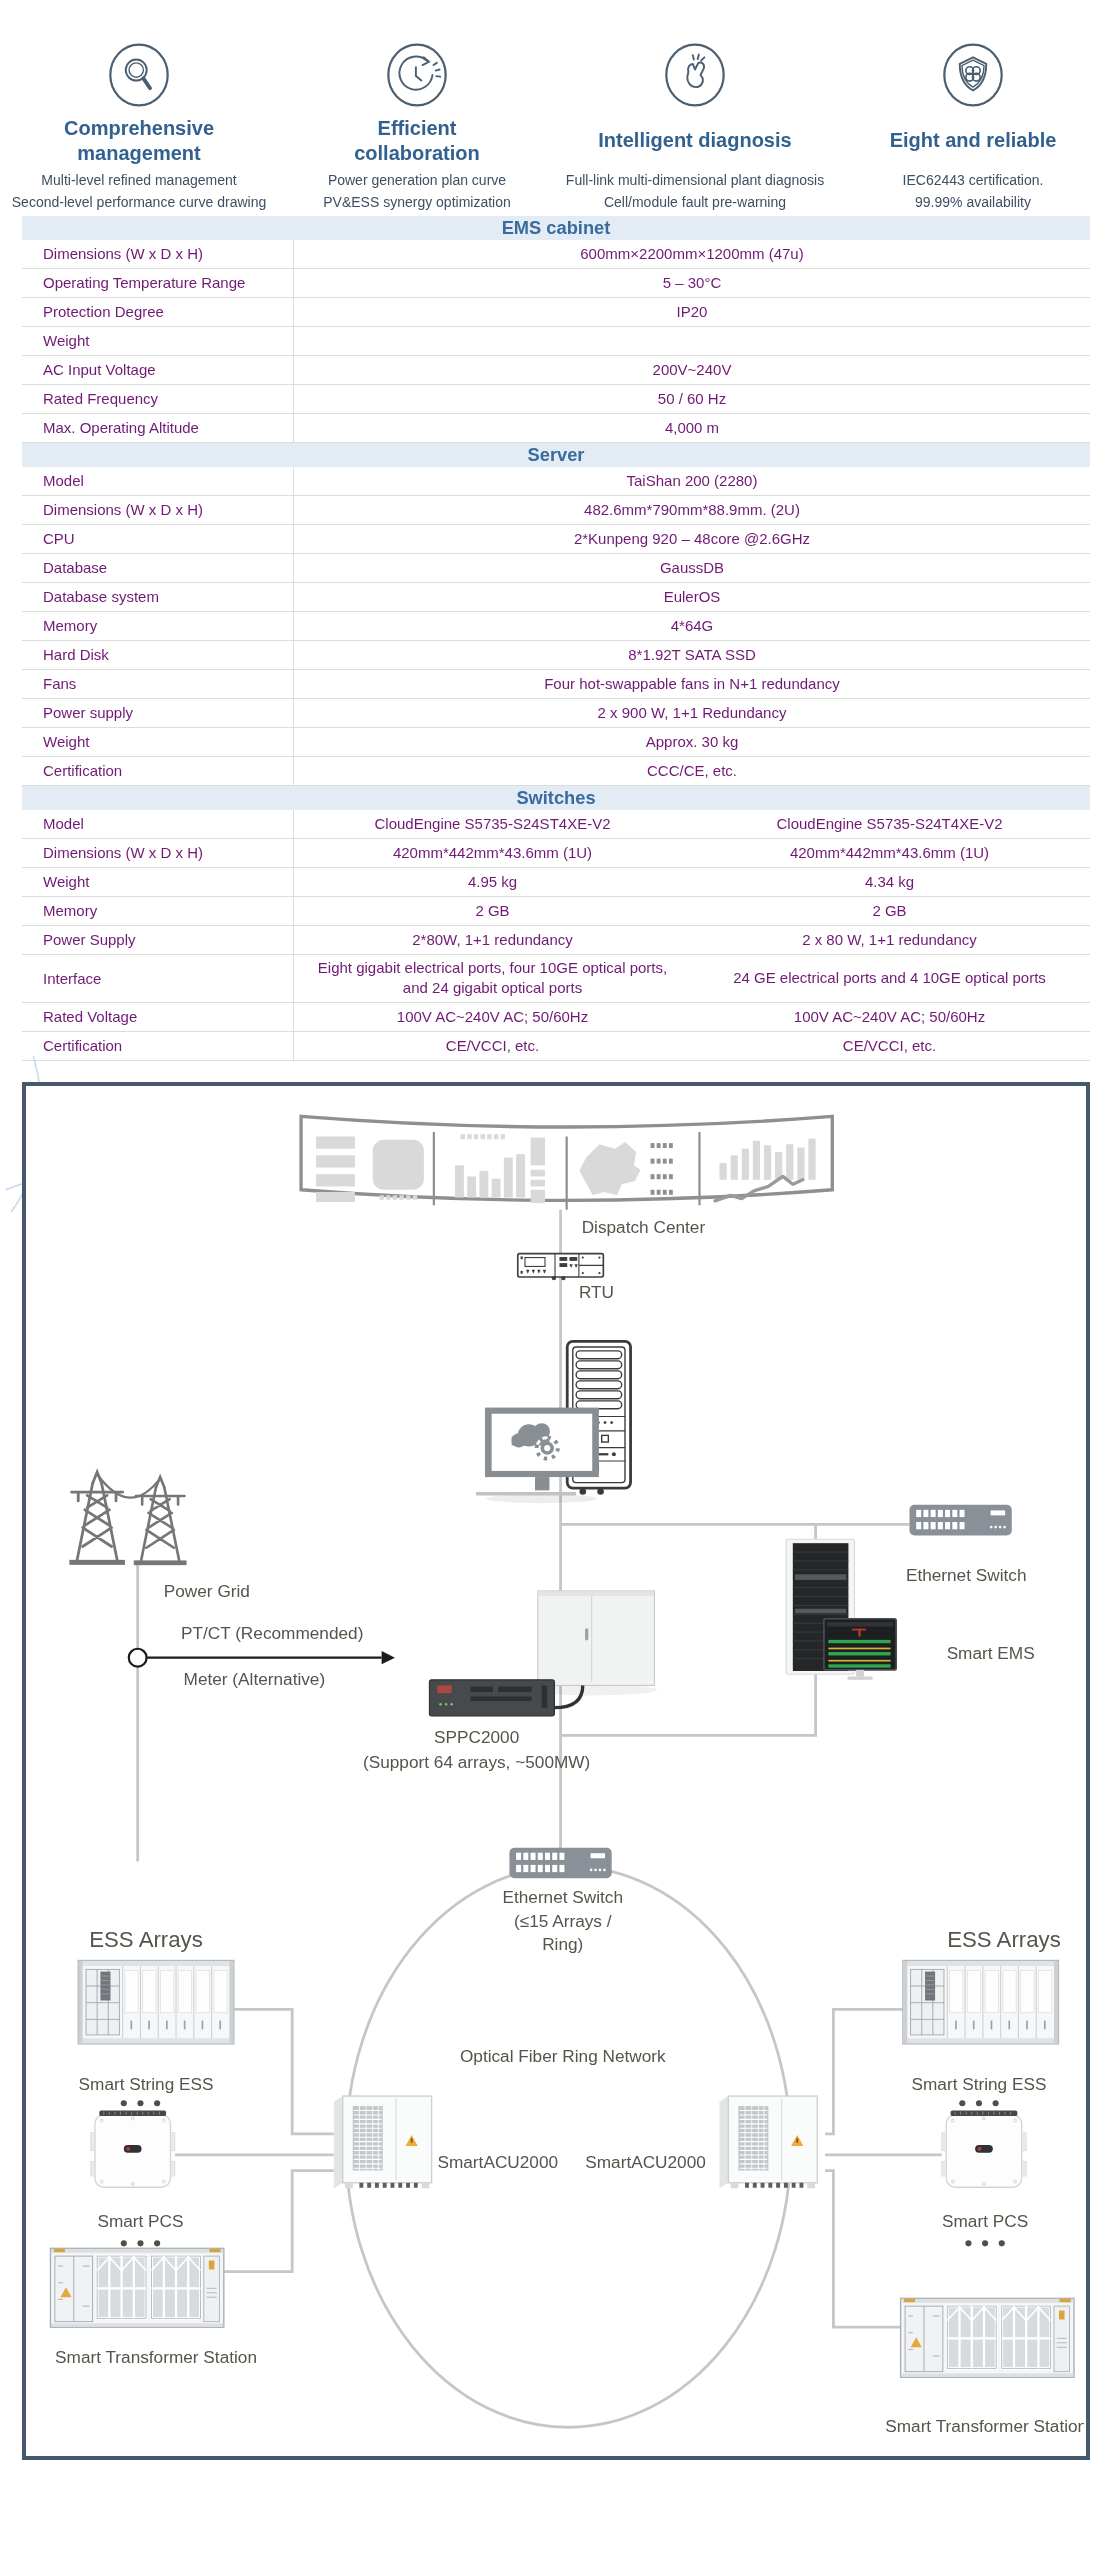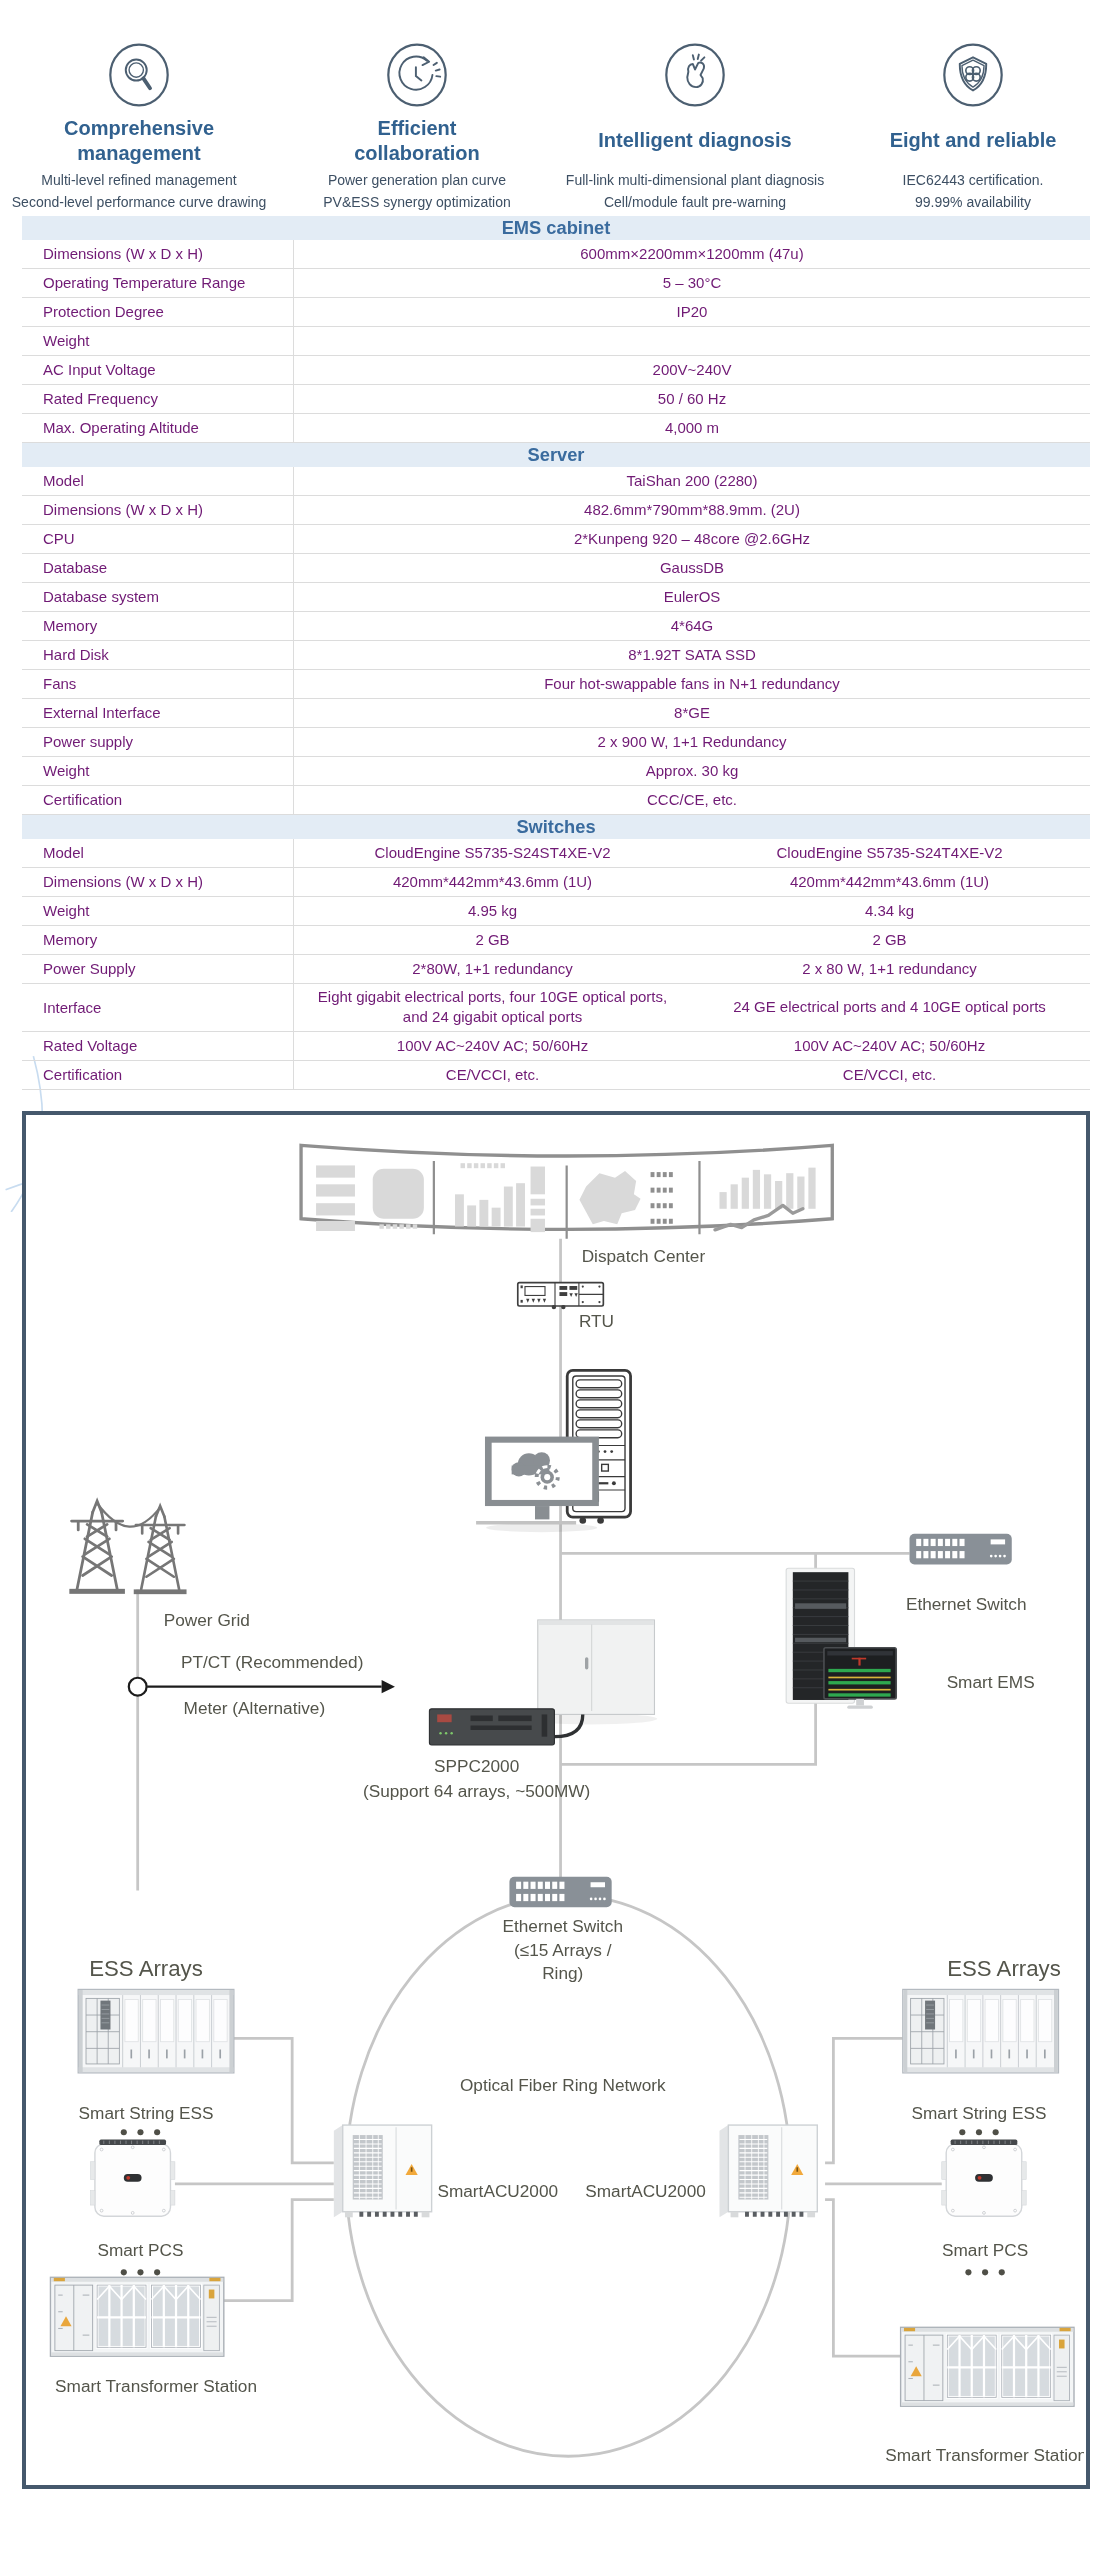--- a/index.html
+++ b/index.html
@@ -158,24 +158,20 @@
         <div class="tlabel">Memory</div>
         <div class="tval">4*64G</div>
       </div>
       <div class="trow c1">
         <div class="tlabel">Hard Disk</div>
         <div class="tval">8*1.92T SATA SSD</div>
       </div>
       <div class="trow c1">
         <div class="tlabel">Fans</div>
         <div class="tval">Four hot-swappable fans in N+1 redundancy</div>
-      </div>
-      <div class="trow c1">
-        <div class="tlabel">External Interface</div>
-        <div class="tval">8*GE</div>
       </div>
       <div class="trow c1">
         <div class="tlabel">Power supply</div>
         <div class="tval">2 x 900 W, 1+1 Redundancy</div>
       </div>
       <div class="trow c1">
         <div class="tlabel">Weight</div>
         <div class="tval">Approx. 30 kg</div>
       </div>
       <div class="trow c1">

